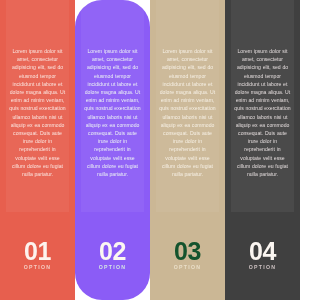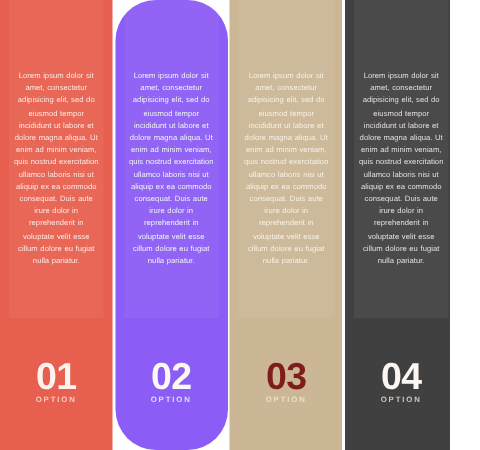--- a/index.html
+++ b/index.html
@@ -13,21 +13,20 @@
     background: #ffffff;
     font-family: "Liberation Sans", sans-serif;
   }
 
   #infographic {
     position: relative;
     width: 305px;
     height: 300px;
     display: flex;
     flex-direction: row;
-    justify-content: space-between;
   }
 
   .column {
     position: relative;
     width: 75px;
     height: 300px;
     overflow: hidden;
   }
 
   
@@ -88,21 +87,21 @@
 
   
   .col-2 { background: #8b5cf6; border-radius: 27px; }
   .col-2 .body-text { color: #edf4f4; }
   .col-2 .number { color: #fbf7f1; }
   .col-2 .option-label { color: #d4e4e4; }
 
   
   .col-3 { background: #cbb795; }
   .col-3 .body-text { color: #f7f1e6; }
-  .col-3 .number { color: #7f1d1d; }
+  .col-3 .number { color: #14532d; }
   .col-3 .option-label { color: #eadfc9; }
 
   
   .col-4 { background: #404040; }
   .col-4 .body-text { color: #e3dcdc; }
   .col-4 .number { color: #fbf6f1; }
   .col-4 .option-label { color: #cdc2c2; }
 </style>
 </head>
 <body>

